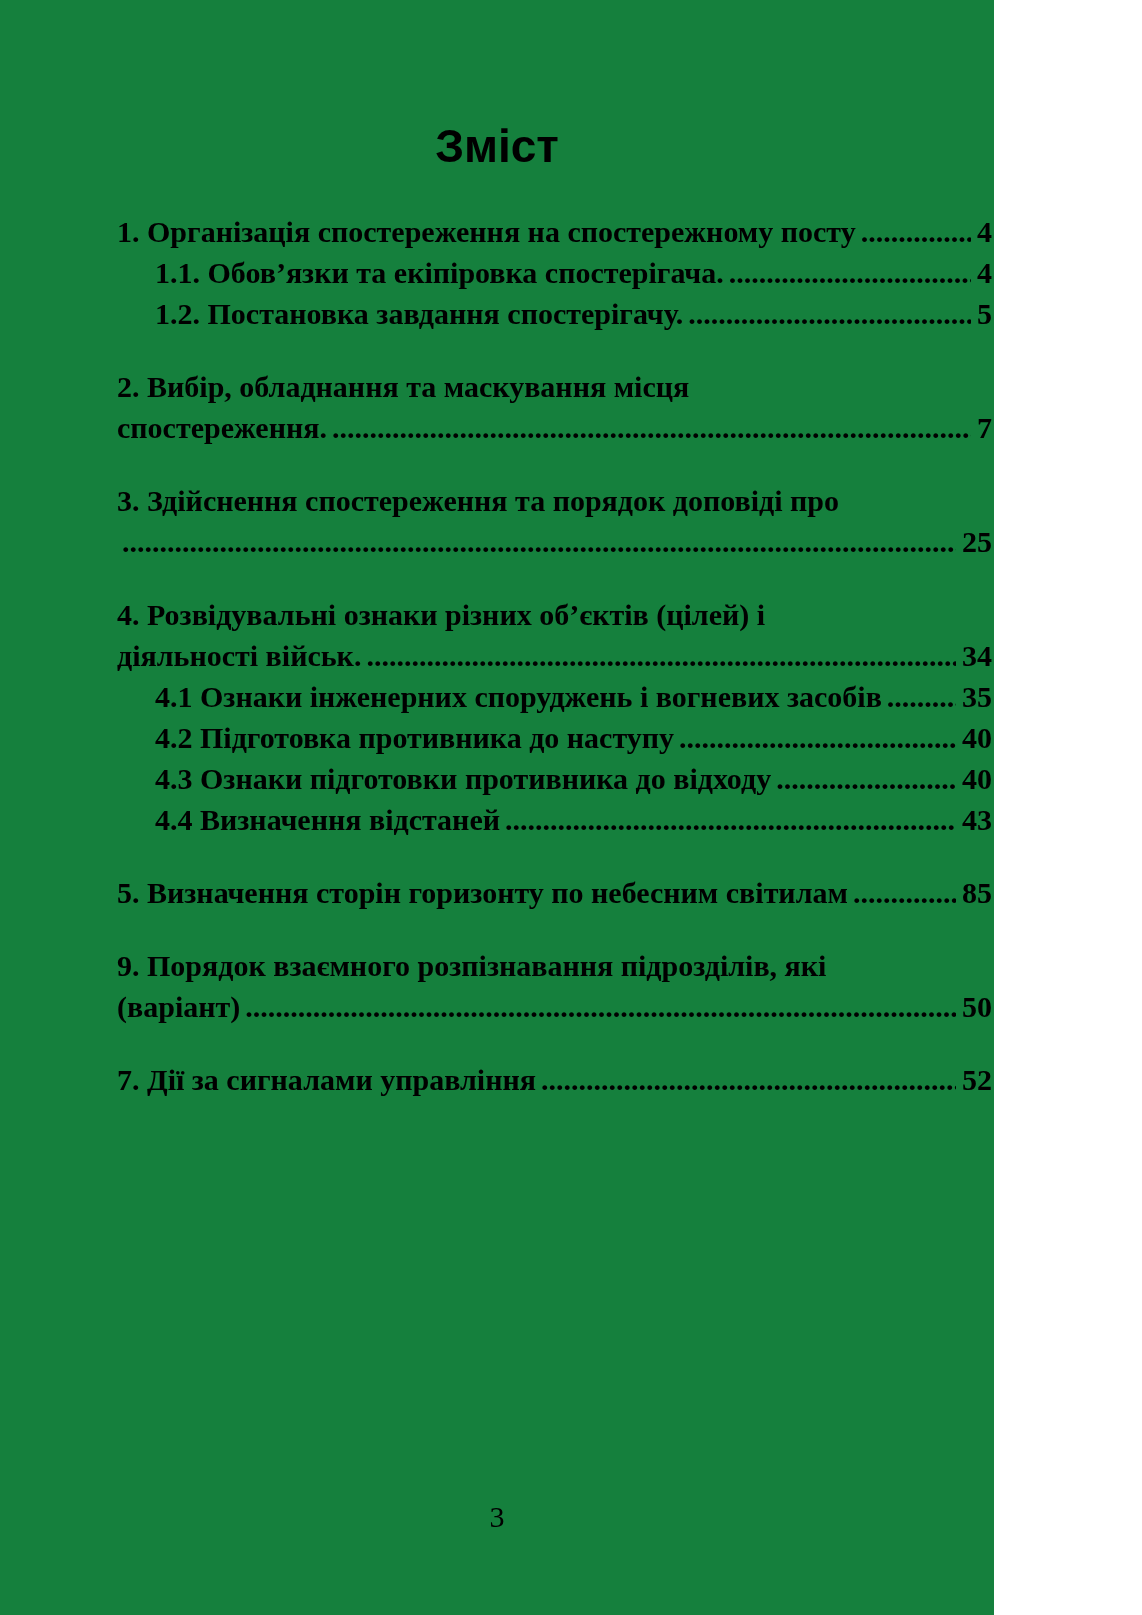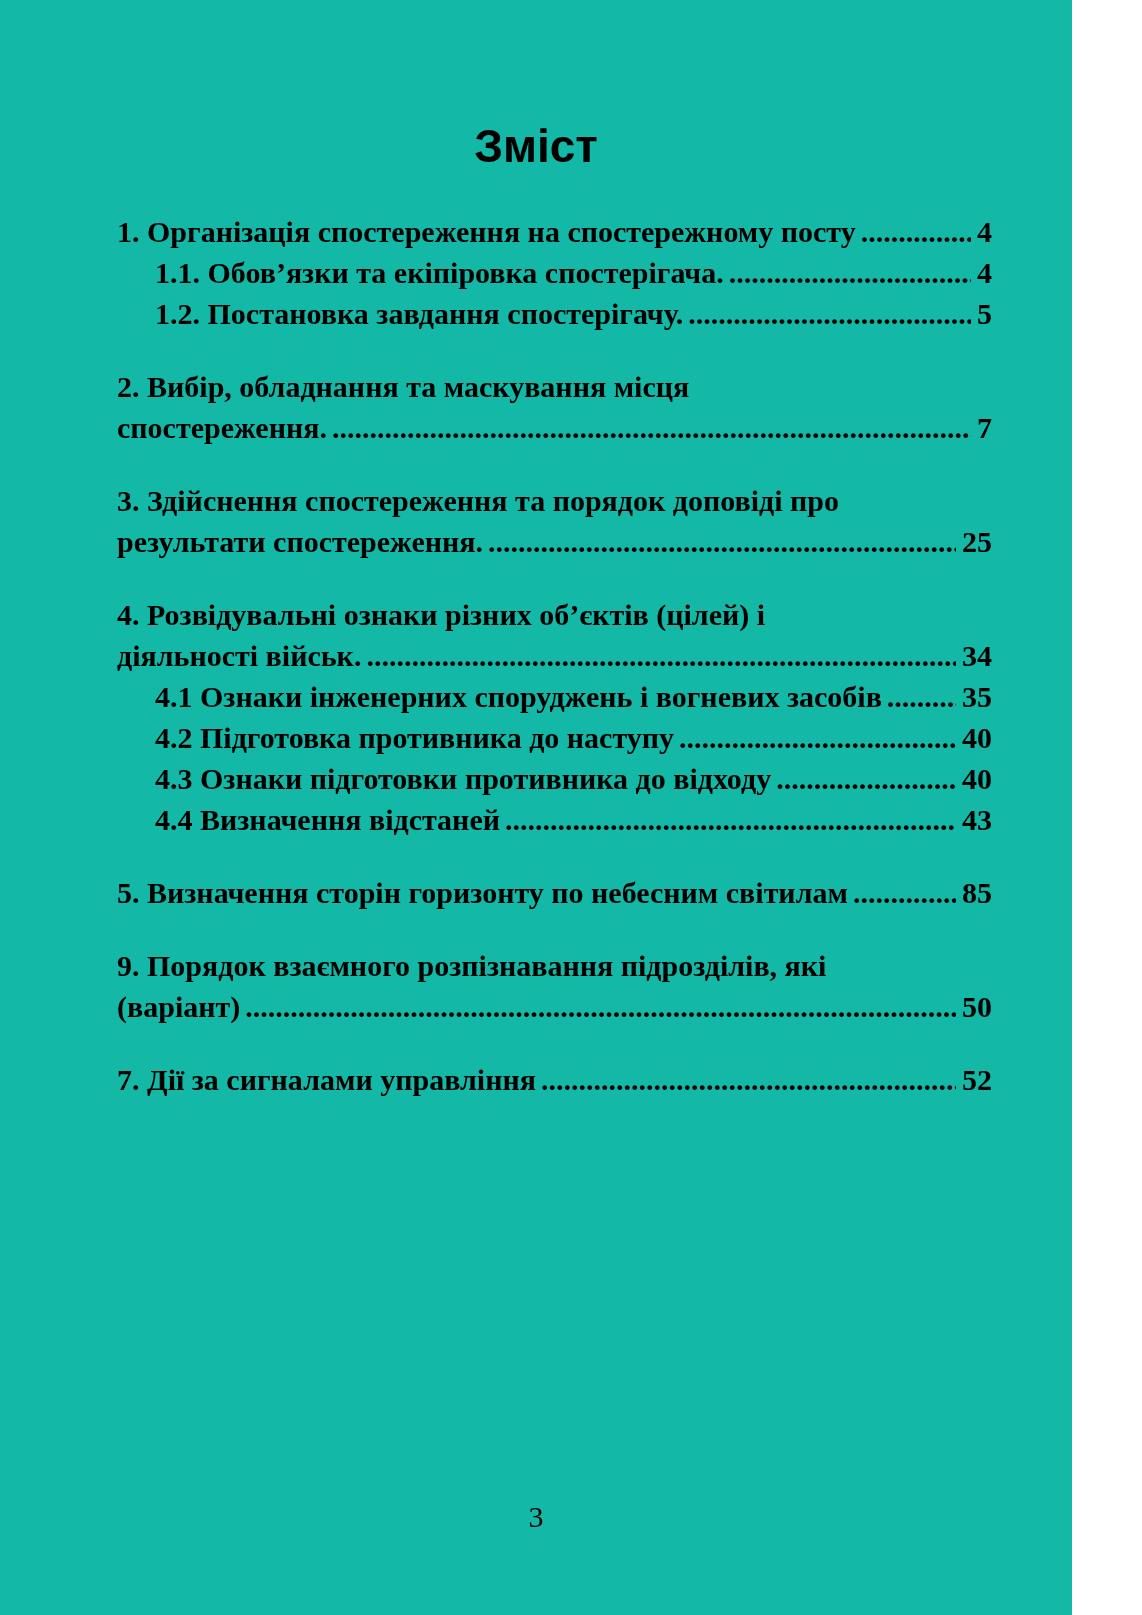--- a/index.html
+++ b/index.html
@@ -1,21 +1,21 @@
 <!DOCTYPE html>
 <html><head>
 <meta charset="utf-8">
 <style>
   * { margin: 0; padding: 0; box-sizing: border-box; }
   html, body { background: #ffffff; }
   .page {
     position: relative;
-    width: 1072px;
+    width: 994px;
     height: 1615px;
-    background: #14b8a6;
+    background: #15803d;
     color: #000000;
     font-family: "Liberation Serif", serif;
     overflow: hidden;
   }
   .title {
     position: absolute;
     top: 120px;
     left: 0;
     width: 100%;
     text-align: center;
@@ -92,21 +92,20 @@
         <span class="leader">..........................................................................................................................................................................</span>
         <span class="pnum">7</span>
       </div>
     </div>
 
     <div class="group">
       <div class="line">
         <span class="text">3. Здійснення спостереження та порядок доповіді про</span>
       </div>
       <div class="line">
-        <span class="text">результати спостереження.</span>
         <span class="leader">..........................................................................................................................................................................</span>
         <span class="pnum">25</span>
       </div>
     </div>
 
     <div class="group">
       <div class="line">
         <span class="text">4. Розвідувальні ознаки різних об’єктів (цілей) і</span>
       </div>
       <div class="line">

